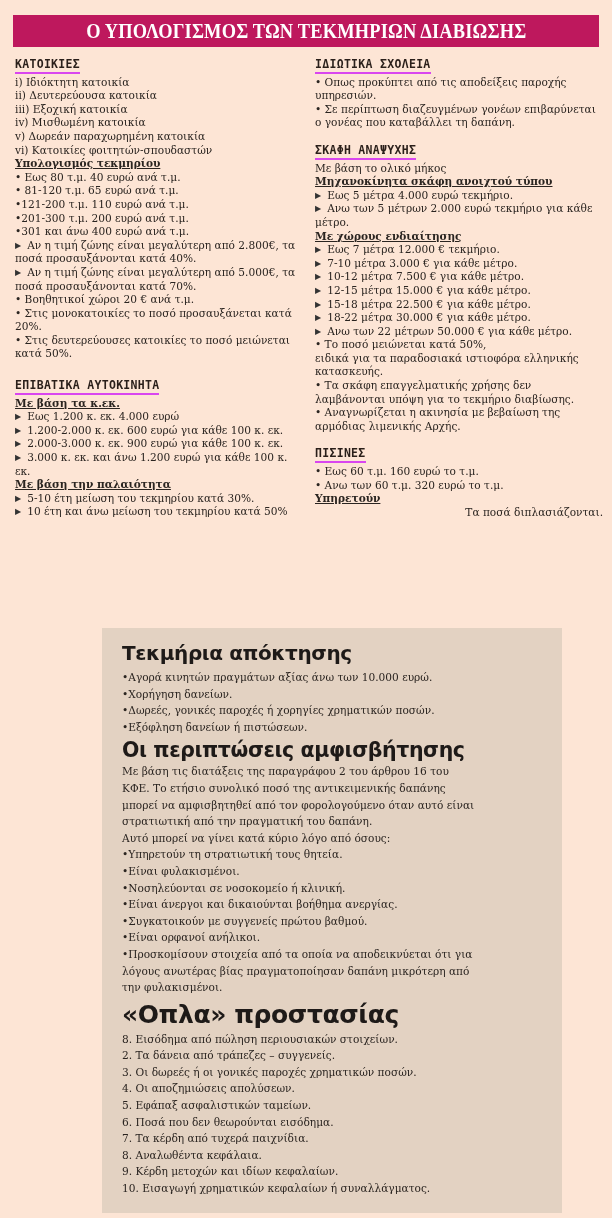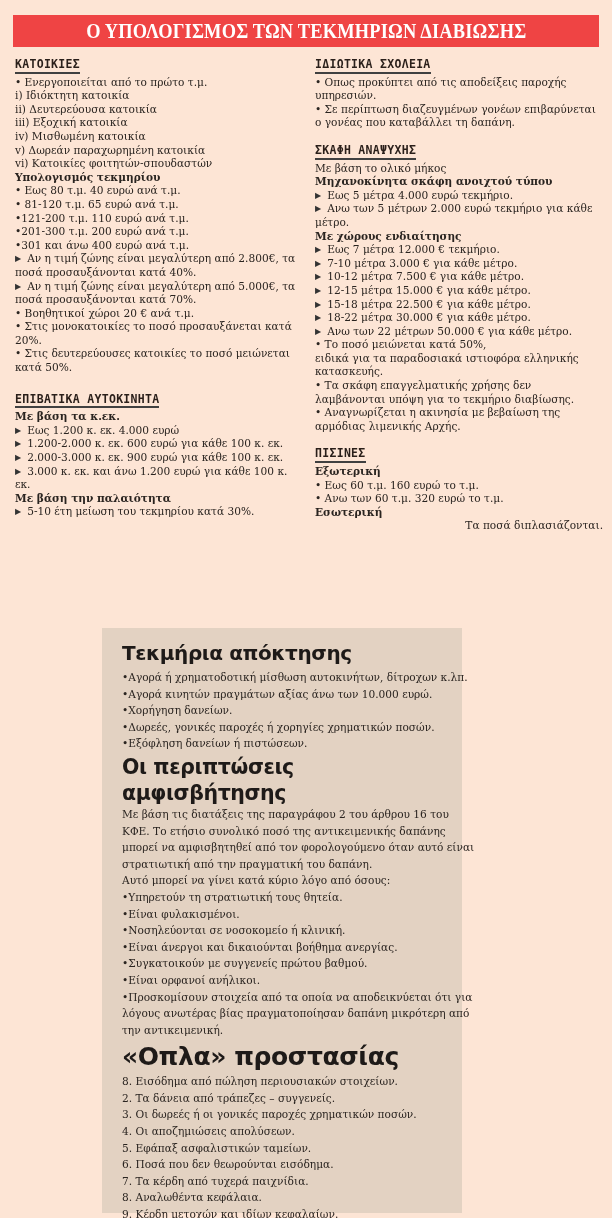--- a/index.html
+++ b/index.html
@@ -5,46 +5,46 @@
   html, body { margin: 0; padding: 0; }
   body {
     width: 612px; height: 1218px; overflow: hidden;
     background: #fde5d5;
     font-family: "DejaVu Serif", serif;
     color: #2a2420;
     position: relative;
   }
   .banner {
     position: absolute; left: 13px; top: 15px; width: 586px; height: 32px;
-    background: #ef4444;
+    background: #be185d;
     display: flex; align-items: center; justify-content: center;
   }
   .banner h1 {
     margin: 0; color: #ffffff;
     font-family: "Liberation Serif", serif; font-weight: bold;
     font-size: 20px; letter-spacing: 0.2px;
     transform: scaleX(0.92);
   }
   .col { position: absolute; font-size: 10.6px; line-height: 13.6px; }
   .col-left { left: 15px; top: 58px; width: 290px; }
   .col-right { left: 315px; top: 58px; width: 288px; }
   .sec-title {
     display: inline-block;
     font-family: "DejaVu Sans Mono", monospace; font-weight: bold;
     font-size: 11.5px; letter-spacing: 0.3px;
     color: #2a1f1a;
-    border-bottom: 2px solid #404040;
+    border-bottom: 2px solid #d946ef;
     padding-bottom: 0; margin-bottom: 2px;
   }
   .sec { margin-bottom: 14px; }
   .line { display: block; }
-  .sub { font-weight: bold; display: block; }
+  .sub { font-weight: bold; display: block; text-decoration: underline; }
   .tri { display: inline-block; font-size: 8px; margin-right: 6px; vertical-align: 1px; color: #333; }
   .box {
-    position: absolute; left: 102px; top: 628px; width: 360px; height: 585px;
+    position: absolute; left: 102px; top: 628px; width: 460px; height: 585px;
     background: #e3d2c2;
     box-sizing: border-box; padding: 12px 20px 12px 20px;
   }
   .box h2 {
     margin: 0; font-family: "DejaVu Sans", sans-serif; font-weight: bold;
     color: #1e1a18; letter-spacing: -0.4px;
   }
   .box h2.t1 { font-size: 20px; line-height: 26px; margin-bottom: 3px; }
   .box h2.t2 { font-size: 20.5px; line-height: 26px; margin-top: 2px; }
   .box h2.t3 { font-size: 25px; line-height: 26px; margin-top: 6px; margin-bottom: 3px; }
@@ -55,21 +55,20 @@
 <body>
 
 <div class="banner">
   <h1>Ο ΥΠΟΛΟΓΙΣΜΟΣ ΤΩΝ ΤΕΚΜΗΡΙΩΝ ΔΙΑΒΙΩΣΗΣ</h1>
 </div>
 
 <div class="col col-left">
 
   <div class="sec">
     <span class="sec-title">ΚΑΤΟΙΚΙΕΣ</span>
-    <span class="line">• Ενεργοποιείται από το πρώτο τ.μ.</span>
     <span class="line">i) Ιδιόκτητη κατοικία</span>
     <span class="line">ii) Δευτερεύουσα κατοικία</span>
     <span class="line">iii) Εξοχική κατοικία</span>
     <span class="line">iv) Μισθωμένη κατοικία</span>
     <span class="line">v) Δωρεάν παραχωρημένη κατοικία</span>
     <span class="line">vi) Κατοικίες φοιτητών-σπουδαστών</span>
     <span class="sub">Υπολογισμός τεκμηρίου</span>
     <span class="line">• Εως 80 τ.μ. 40 ευρώ ανά τ.μ.</span>
     <span class="line">• 81-120 τ.μ. 65 ευρώ ανά τ.μ.</span>
     <span class="line">•121-200 τ.μ. 110 ευρώ ανά τ.μ.</span>
@@ -84,20 +83,21 @@
 
   <div class="sec" style="margin-top:18px;">
     <span class="sec-title">ΕΠΙΒΑΤΙΚΑ ΑΥΤΟΚΙΝΗΤΑ</span>
     <span class="sub">Με βάση τα κ.εκ.</span>
     <span class="line"><span class="tri">▶</span><span>Εως 1.200 κ. εκ. 4.000 ευρώ</span></span>
     <span class="line"><span class="tri">▶</span><span>1.200-2.000 κ. εκ. 600 ευρώ για κάθε 100 κ. εκ.</span></span>
     <span class="line"><span class="tri">▶</span><span>2.000-3.000 κ. εκ. 900 ευρώ για κάθε 100 κ. εκ.</span></span>
     <span class="line"><span class="tri">▶</span><span>3.000 κ. εκ. και άνω 1.200 ευρώ για κάθε 100 κ. εκ.</span></span>
     <span class="sub">Με βάση την παλαιότητα</span>
     <span class="line"><span class="tri">▶</span><span>5-10 έτη μείωση του τεκμηρίου κατά 30%.</span></span>
+    <span class="line"><span class="tri">▶</span><span>10 έτη και άνω μείωση του τεκμηρίου κατά 50%</span></span>
   </div>
 </div>
 
 <div class="col col-right">
 
   <div class="sec">
     <span class="sec-title">ΙΔΙΩΤΙΚΑ ΣΧΟΛΕΙΑ</span>
     <span class="line">• Οπως προκύπτει από τις αποδείξεις παροχής υπηρεσιών.</span>
     <span class="line">• Σε περίπτωση διαζευγμένων γονέων επιβαρύνεται ο γονέας που καταβάλλει τη δαπάνη.</span>
   </div>
@@ -117,32 +117,30 @@
     <span class="line"><span class="tri">▶</span><span>18-22 μέτρα 30.000 € για κάθε μέτρο.</span></span>
     <span class="line"><span class="tri">▶</span><span>Ανω των 22 μέτρων 50.000 € για κάθε μέτρο.</span></span>
     <span class="line">• Το ποσό μειώνεται κατά 50%,</span>
     <span class="line">ειδικά για τα παραδοσιακά ιστιοφόρα ελληνικής κατασκευής.</span>
     <span class="line">• Τα σκάφη επαγγελματικής χρήσης δεν λαμβάνονται υπόψη για το τεκμήριο διαβίωσης.</span>
     <span class="line">• Αναγνωρίζεται η ακινησία με βεβαίωση της αρμόδιας λιμενικής Αρχής.</span>
   </div>
 
   <div class="sec">
     <span class="sec-title">ΠΙΣΙΝΕΣ</span>
-    <span class="sub">Εξωτερική</span>
     <span class="line">• Εως 60 τ.μ. 160 ευρώ το τ.μ.</span>
     <span class="line">• Ανω των 60 τ.μ. 320 ευρώ το τ.μ.</span>
-    <span class="sub">Εσωτερική</span>
+    <span class="sub">Υπηρετούν</span>
     <span class="line" style="white-space:pre;text-align:right;"> Τα ποσά διπλασιάζονται.</span>
   </div>
 </div>
 
 <div class="box">
   <h2 class="t1">Τεκμήρια απόκτησης</h2>
   <div class="txt">
-    <span>•Αγορά ή χρηματοδοτική μίσθωση αυτοκινήτων, δίτροχων κ.λπ.</span>
     <span>•Αγορά κινητών πραγμάτων αξίας άνω των 10.000 ευρώ.</span>
     <span>•Χορήγηση δανείων.</span>
     <span>•Δωρεές, γονικές παροχές ή χορηγίες χρηματικών ποσών.</span>
     <span>•Εξόφληση δανείων ή πιστώσεων.</span>
   </div>
 
   <h2 class="t2">Οι περιπτώσεις αμφισβήτησης</h2>
   <div class="txt">
     <span>Με βάση τις διατάξεις της παραγράφου 2 του άρθρου 16 του</span>
     <span>ΚΦΕ. Το ετήσιο συνολικό ποσό της αντικειμενικής δαπάνης</span>
@@ -152,21 +150,21 @@
   </div>
   <div class="txt">
     <span>•Υπηρετούν τη στρατιωτική τους θητεία.</span>
     <span>•Είναι φυλακισμένοι.</span>
     <span>•Νοσηλεύονται σε νοσοκομείο ή κλινική.</span>
     <span>•Είναι άνεργοι και δικαιούνται βοήθημα ανεργίας.</span>
     <span>•Συγκατοικούν με συγγενείς πρώτου βαθμού.</span>
     <span>•Είναι ορφανοί ανήλικοι.</span>
     <span>•Προσκομίσουν στοιχεία από τα οποία να αποδεικνύεται ότι για</span>
     <span>λόγους ανωτέρας βίας πραγματοποίησαν δαπάνη μικρότερη από</span>
-    <span>την αντικειμενική.</span>
+    <span>την φυλακισμένοι.</span>
   </div>
 
   <h2 class="t3">«Οπλα» προστασίας</h2>
   <div class="txt">
     <span>8. Εισόδημα από πώληση περιουσιακών στοιχείων.</span>
     <span>2. Τα δάνεια από τράπεζες – συγγενείς.</span>
     <span>3. Οι δωρεές ή οι γονικές παροχές χρηματικών ποσών.</span>
     <span>4. Οι αποζημιώσεις απολύσεων.</span>
     <span>5. Εφάπαξ ασφαλιστικών ταμείων.</span>
     <span>6. Ποσά που δεν θεωρούνται εισόδημα.</span>

